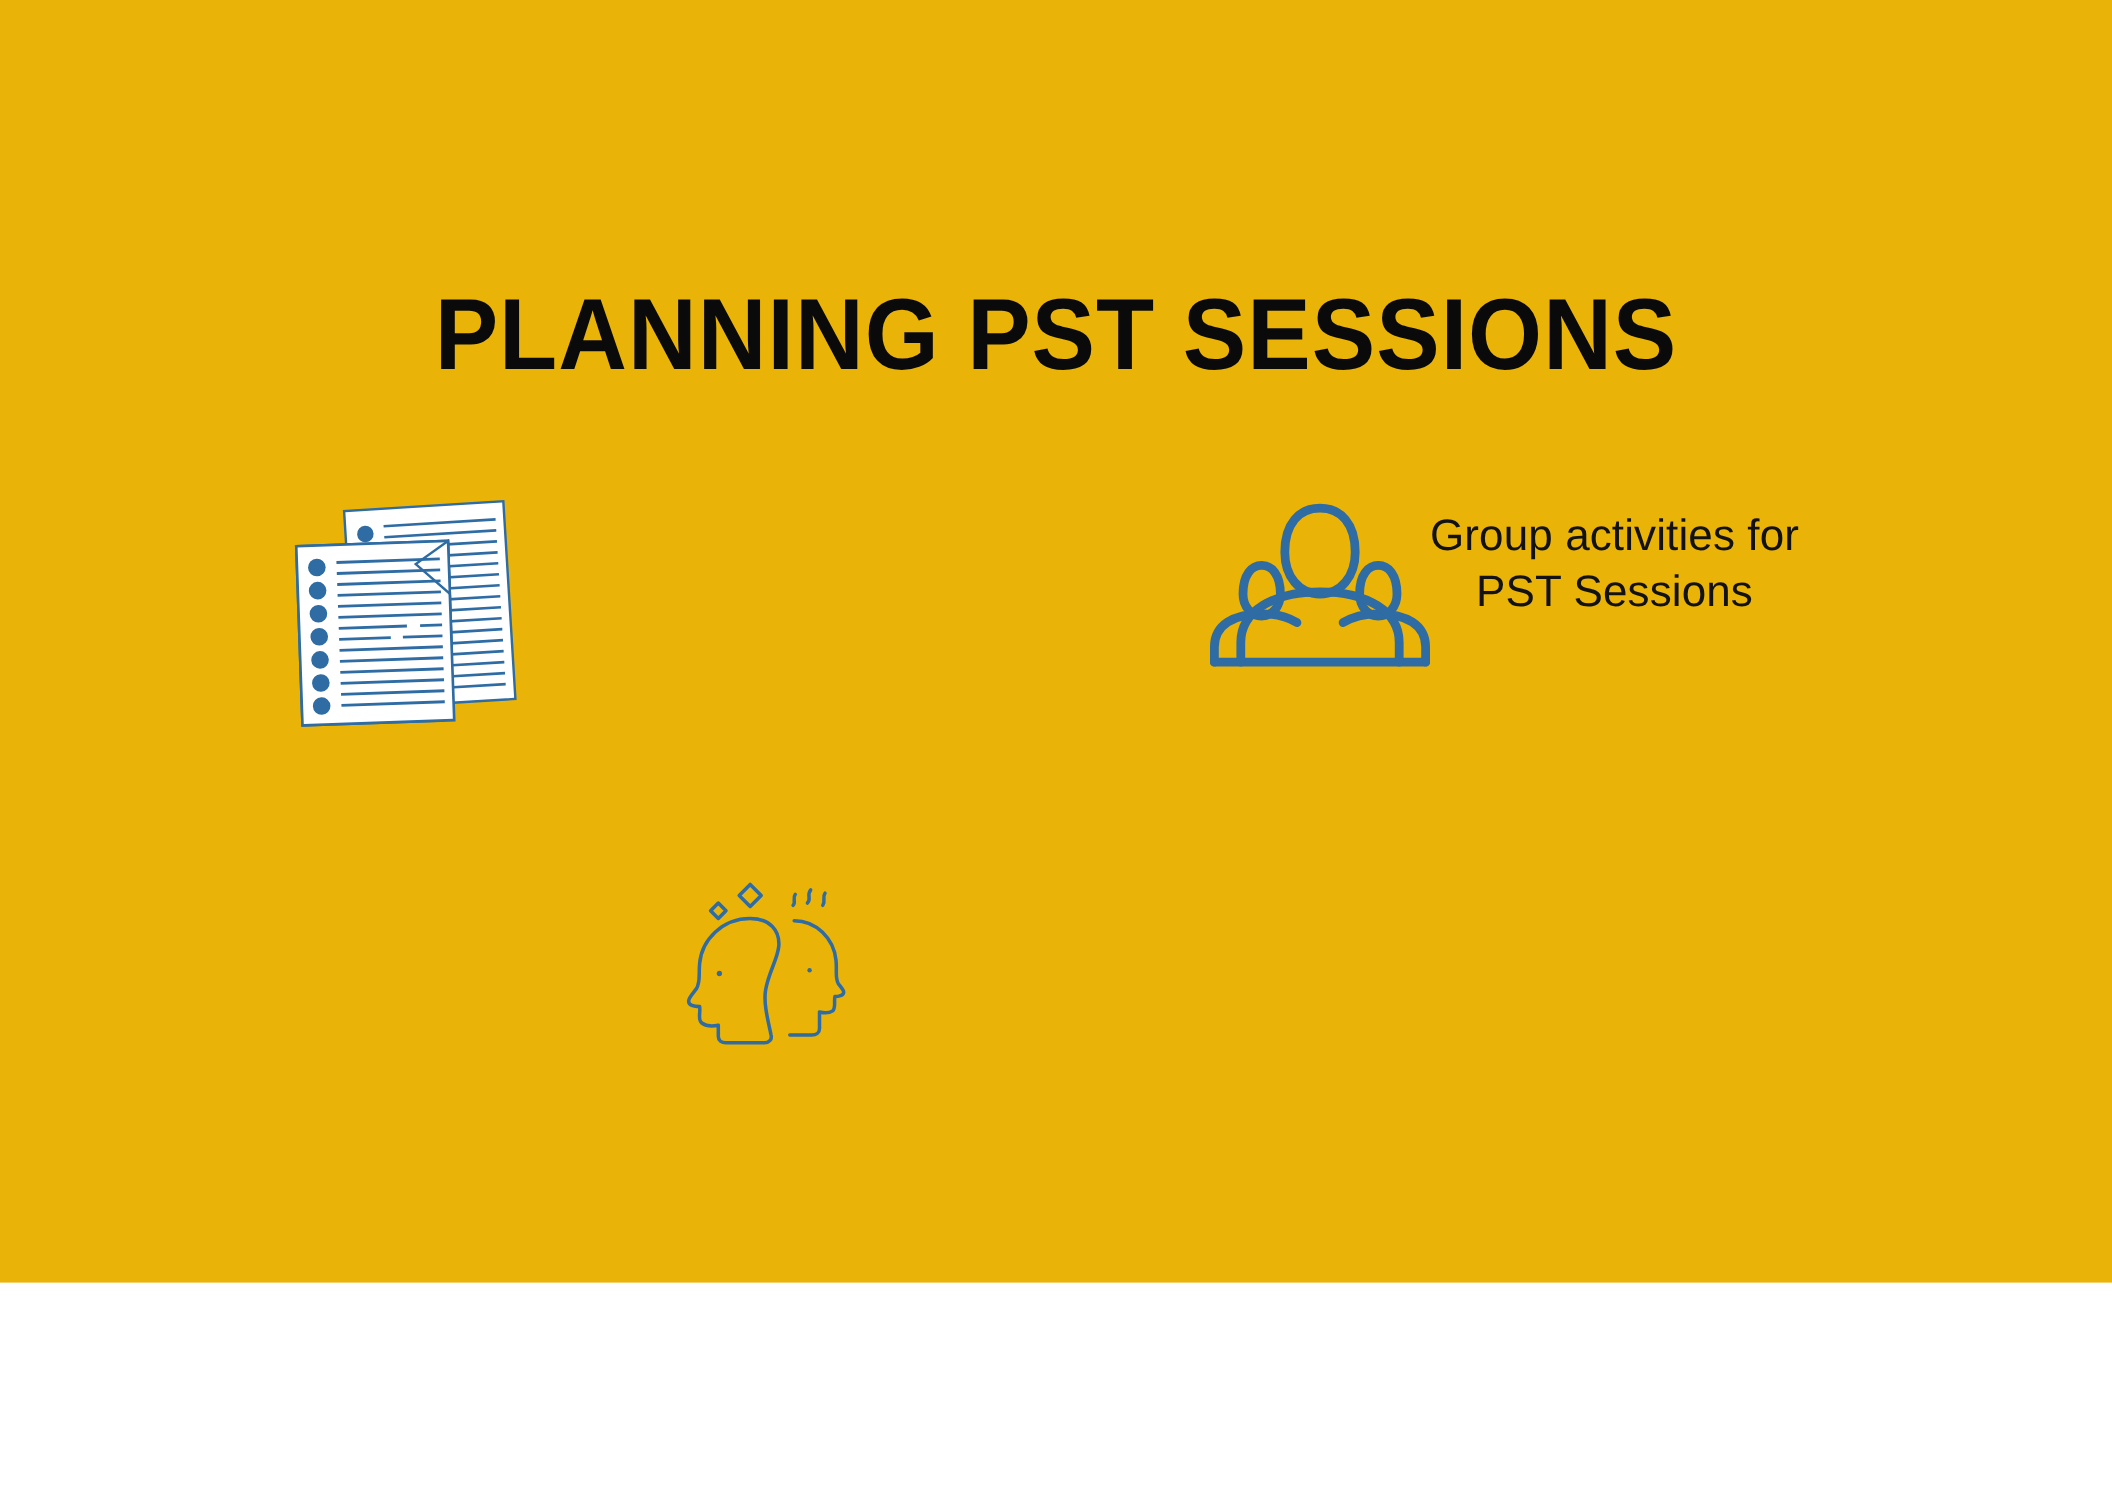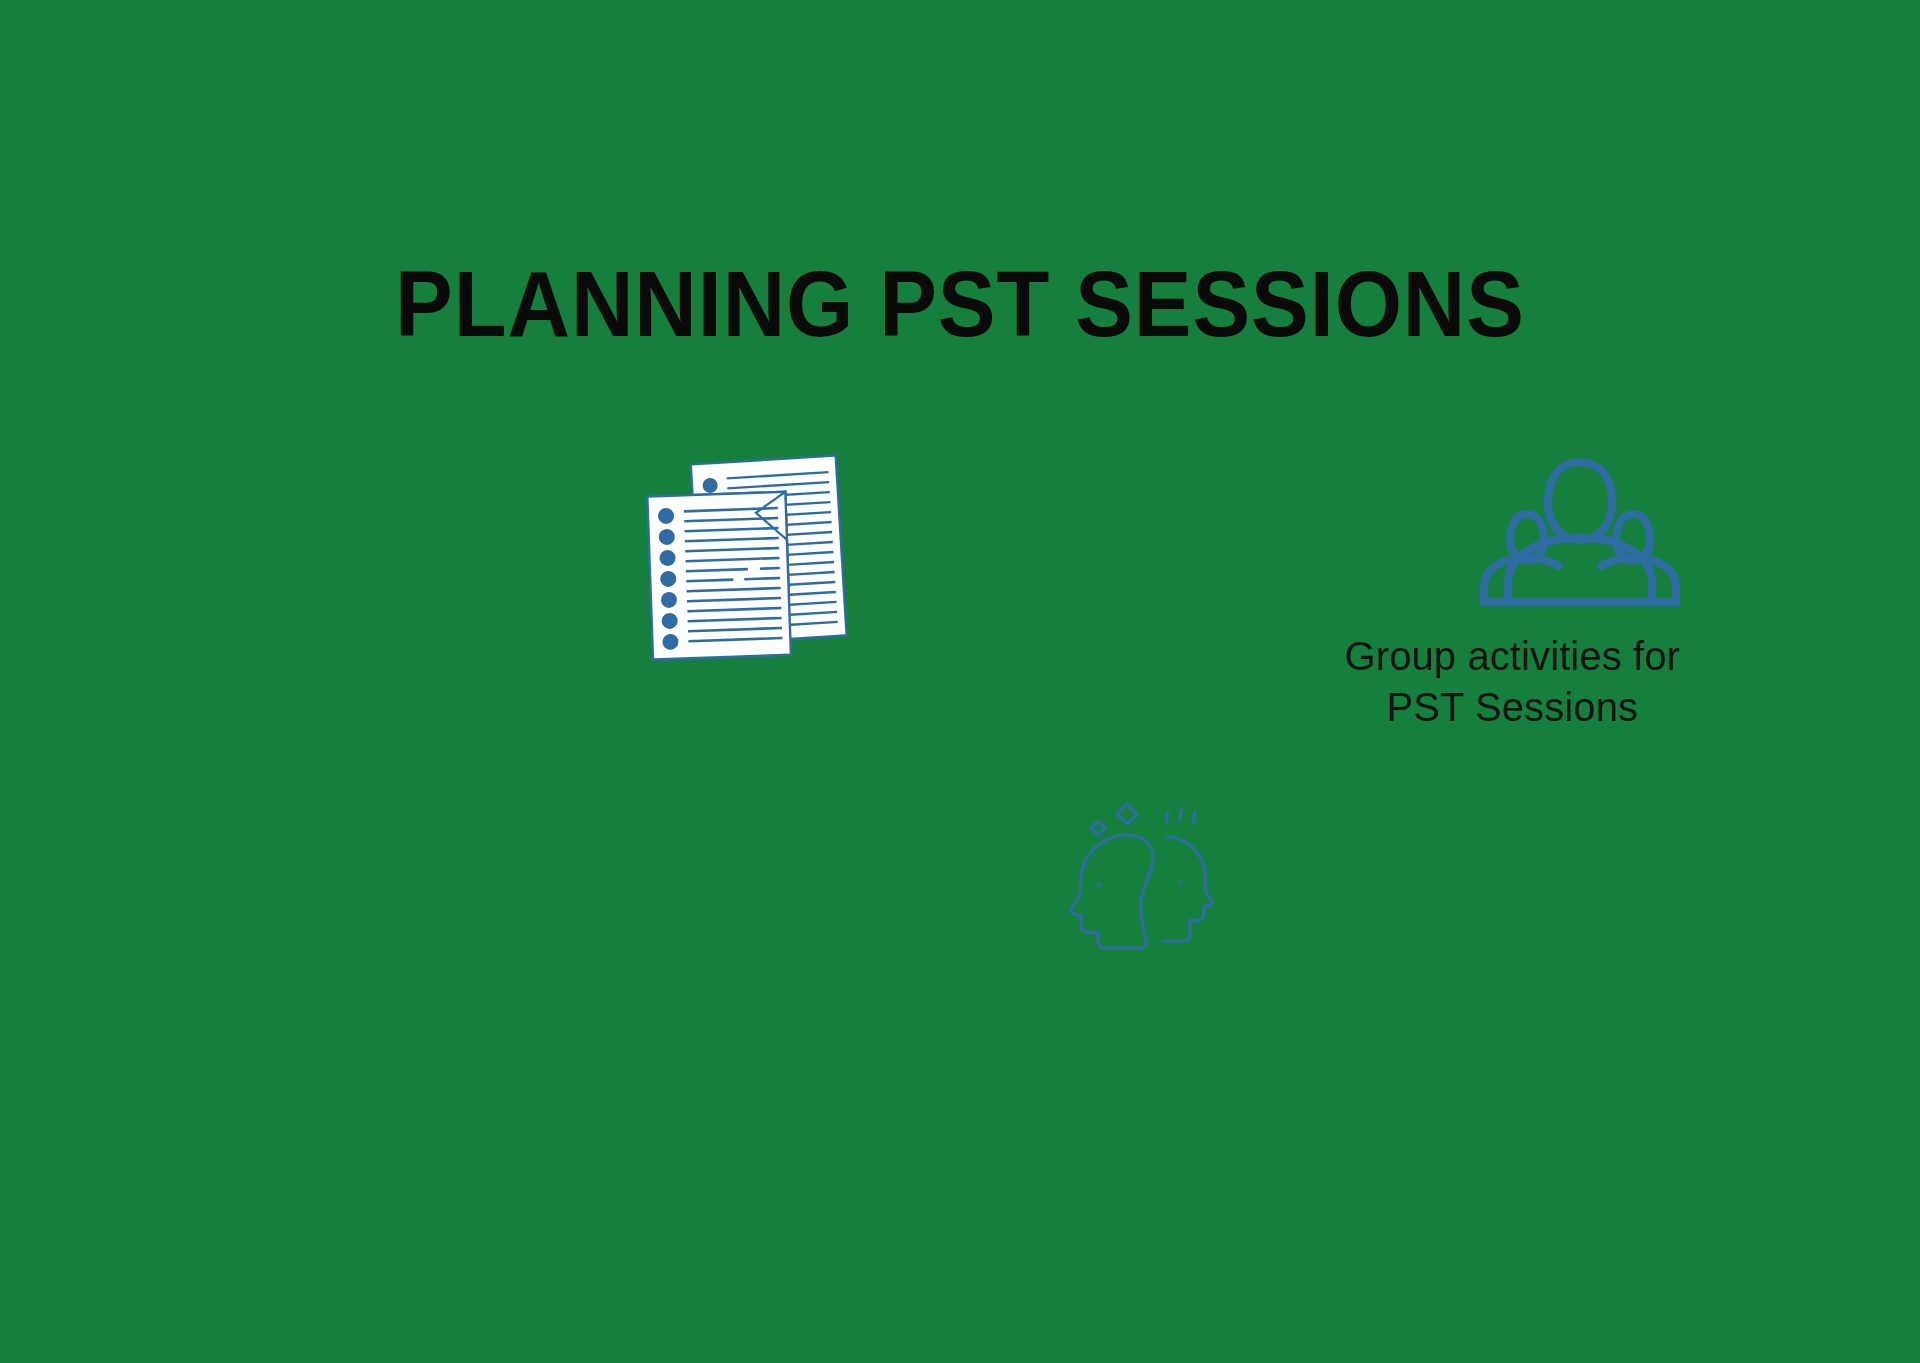--- a/index.html
+++ b/index.html
@@ -8,22 +8,22 @@
     width: 1920px;
     height: 1363px;
     background: #ffffff;
     font-family: "Liberation Sans", sans-serif;
     overflow: hidden;
   }
 
   #slide {
     position: relative;
     width: 1920px;
-    height: 1363px;
-    background: #15803d;
+    height: 1166px;
+    background: #eab308;
   }
 
   
   #slide-title {
     position: absolute;
     top: 258px;
     left: 0;
     width: 1920px;
     text-align: center;
     font-family: "Liberation Sans", sans-serif;
@@ -34,22 +34,22 @@
     color: #0a0a0a;
     transform: scaleX(0.94);
     transform-origin: center top;
     white-space: nowrap;
   }
 
   
   .card {
     position: absolute;
     display: flex;
-    flex-direction: column;
-    align-items: flex-end;
+    flex-direction: row;
+    align-items: flex-start;
   }
 
   .card-icon {
     display: block;
   }
 
   .card-caption {
     margin-top: 10px;
     text-align: center;
     font-family: "Liberation Sans", sans-serif;

